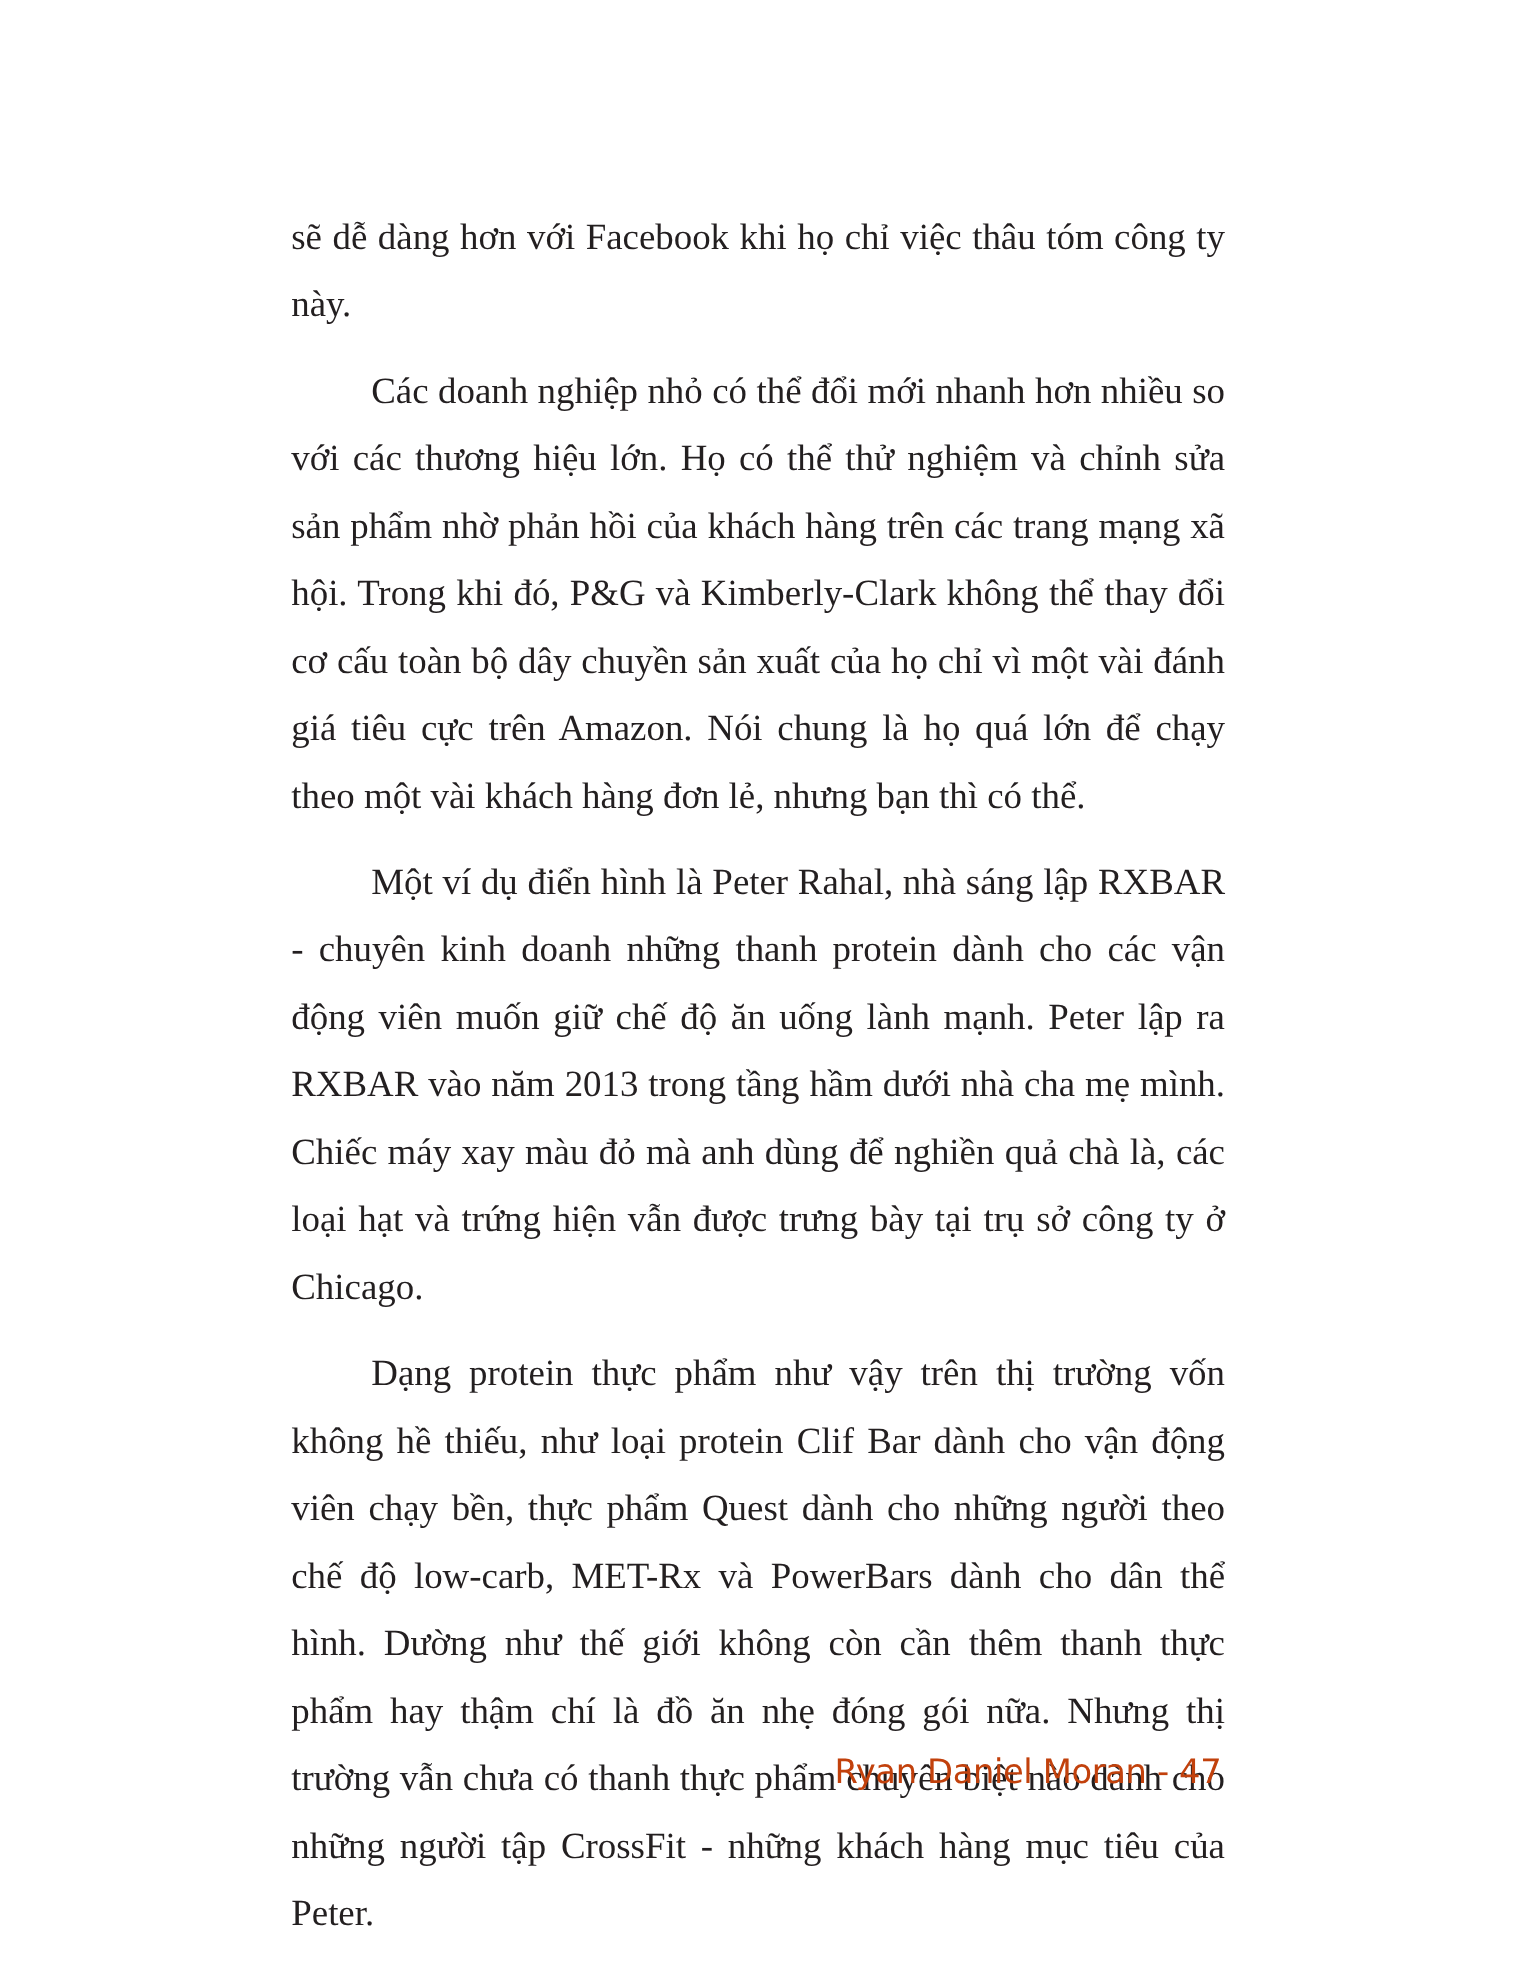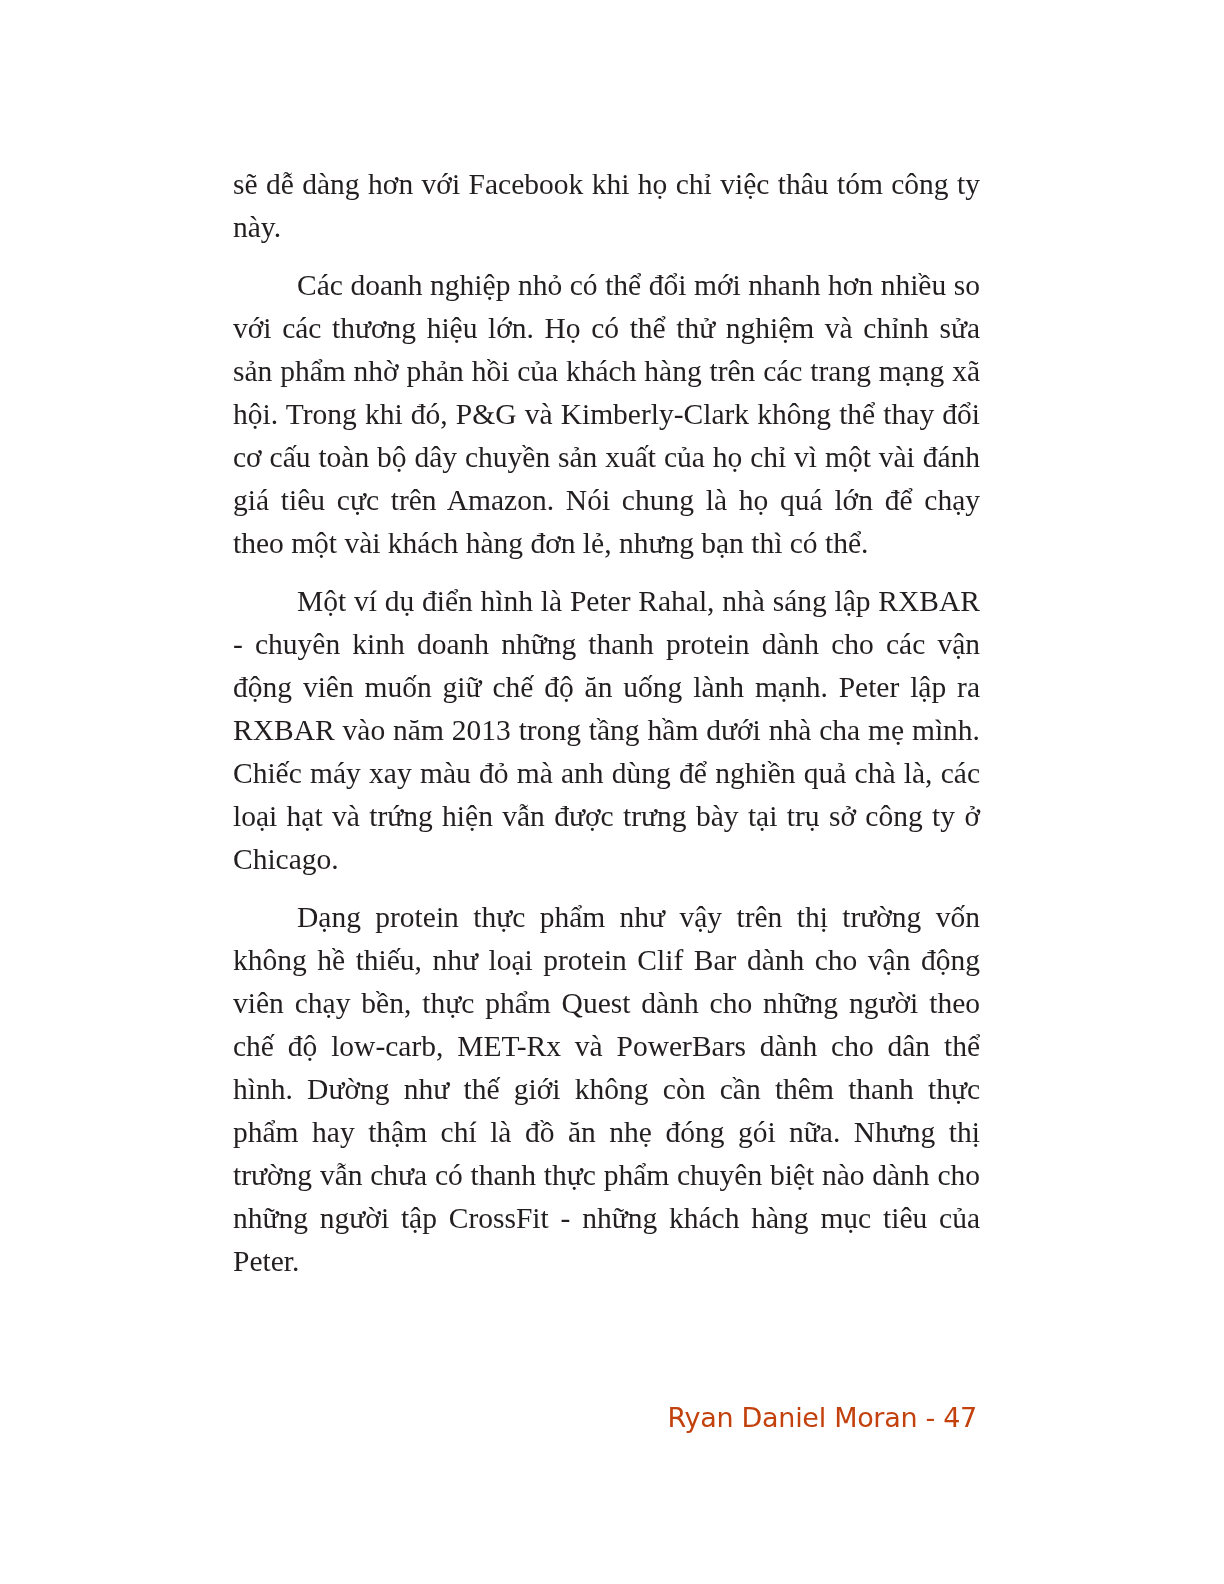--- a/index.html
+++ b/index.html
@@ -13,21 +13,21 @@
       position: relative;
       overflow: hidden;
     }
     .page {
       position: absolute;
       left: 233px;
       top: 163px;
       width: 747px;
       font-family: "Liberation Serif", "DejaVu Serif", serif;
       font-size: 29.5px;
-      line-height: 43px;
+      line-height: 54px;
       color: #231f20;
       text-align: justify;
     }
     .para {
       margin: 0 0 15px 0;
     }
     .para.indent {
       text-indent: 64px;
     }
     .footer {

